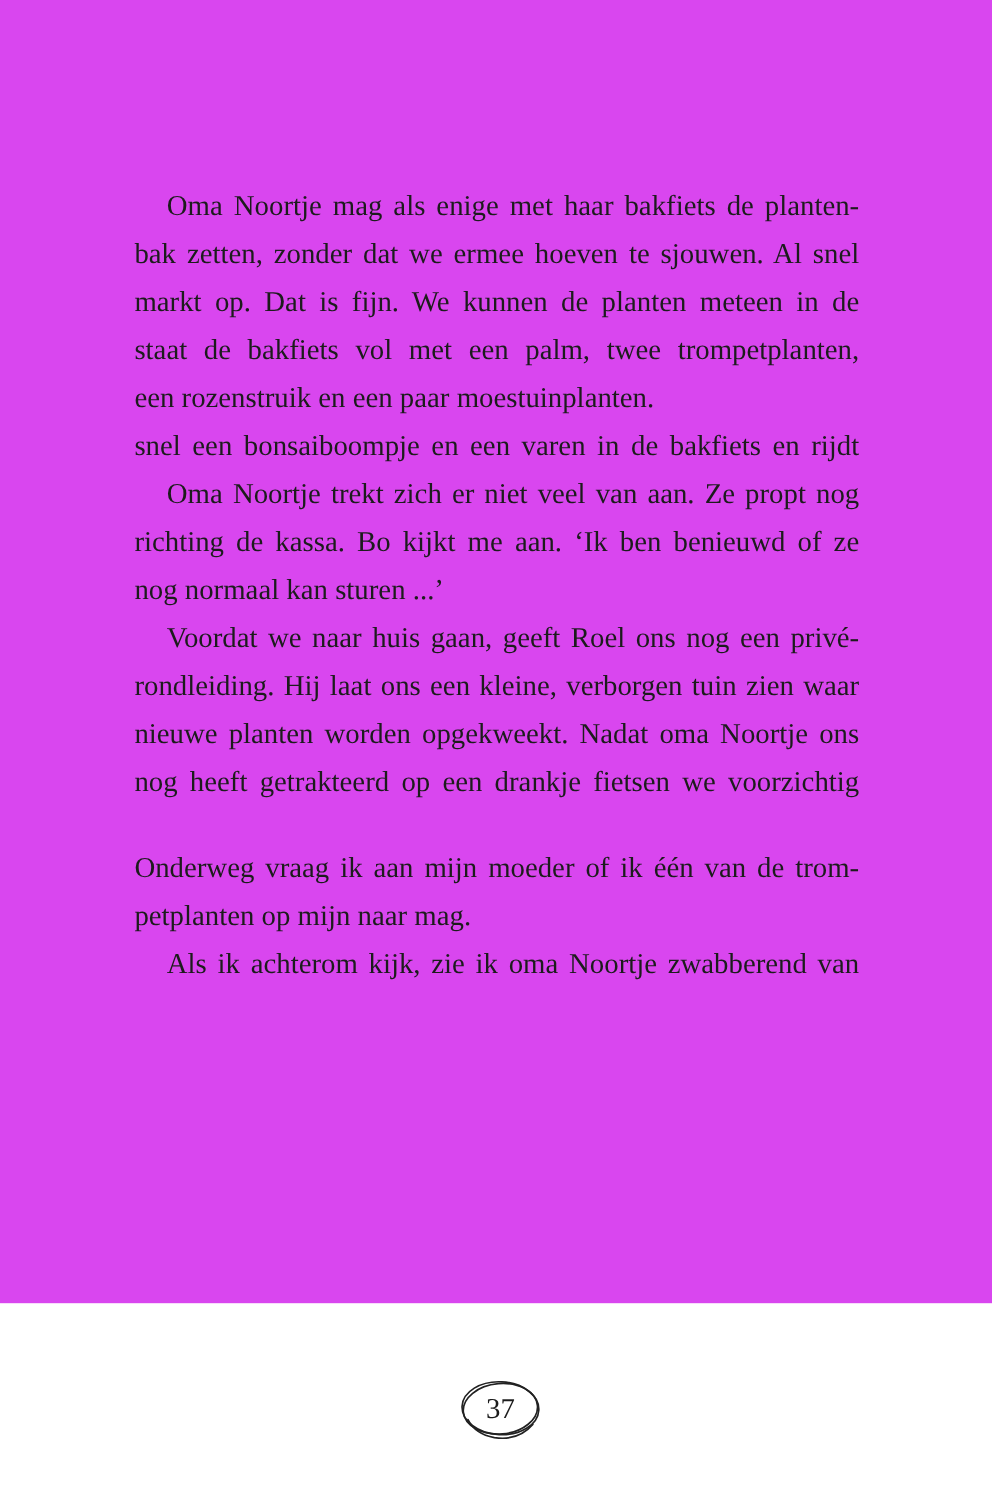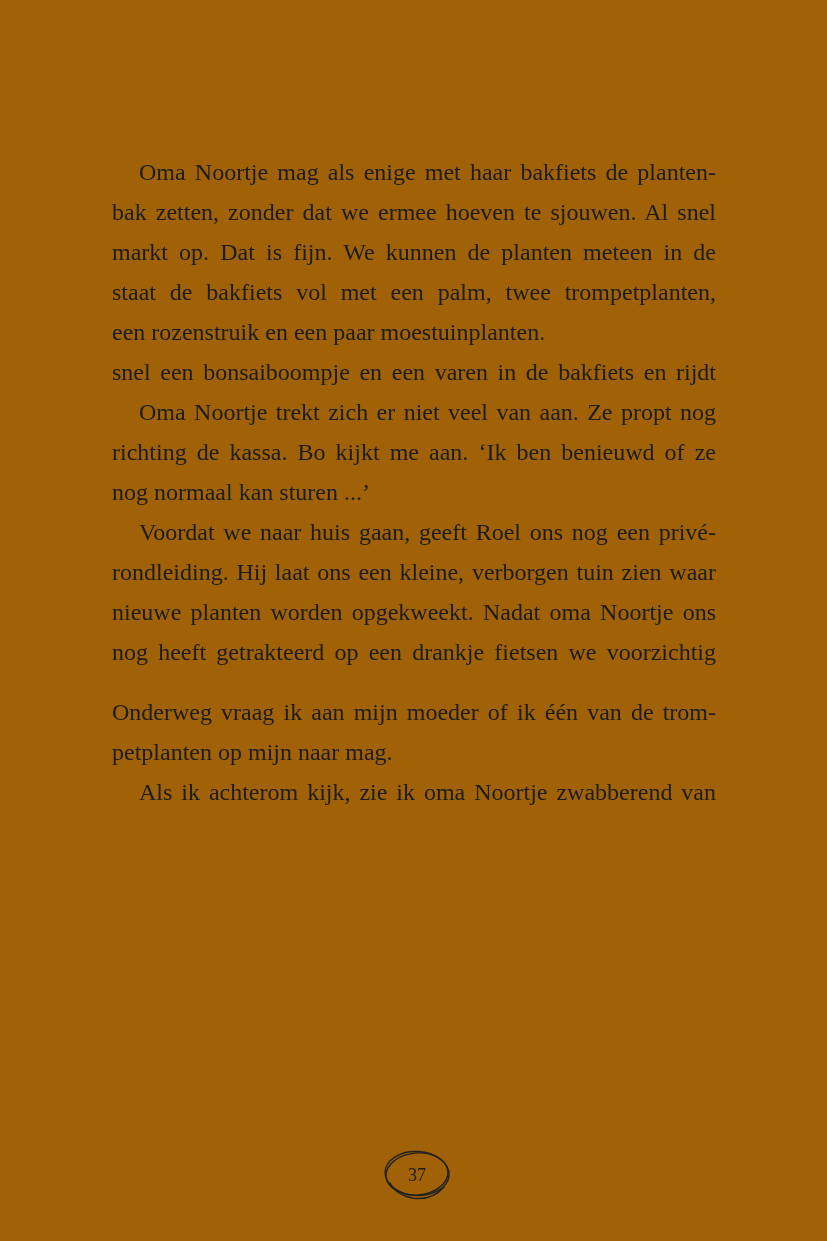--- a/index.html
+++ b/index.html
@@ -11,34 +11,34 @@
     width: 827px;
     height: 1241px;
     background: #ffffff;
     font-family: "Liberation Serif", "DejaVu Serif", serif;
     color: #1c1c1c;
     overflow: hidden;
   }
   .page {
     position: relative;
     width: 827px;
-    height: 1241px;
-    background: #a16207;
+    height: 1086px;
+    background: #d946ef;
   }
   .text-block {
     position: absolute;
     left: 112px;
     top: 152px;
     width: 604px;
   }
   .paragraph {
     margin: 0;
   }
   .paragraph.space-before {
-    margin-top: 20px;
+    margin-top: 32px;
   }
   .line {
     height: 40px;
     line-height: 40px;
     font-size: 24px;
     white-space: normal;
     overflow: hidden;
     text-align: left;
   }
   .line.just {
@@ -60,21 +60,21 @@
   }
   .page-number-badge svg {
     position: absolute;
     left: 0;
     top: 0;
     width: 70px;
     height: 54px;
   }
   .page-number {
     position: relative;
-    font-size: 18px;
+    font-size: 24px;
     line-height: 1;
     color: #1c1c1c;
     padding-top: 2px;
   }
 </style>
 </head>
 <body>
 
 <div class="page">
 

